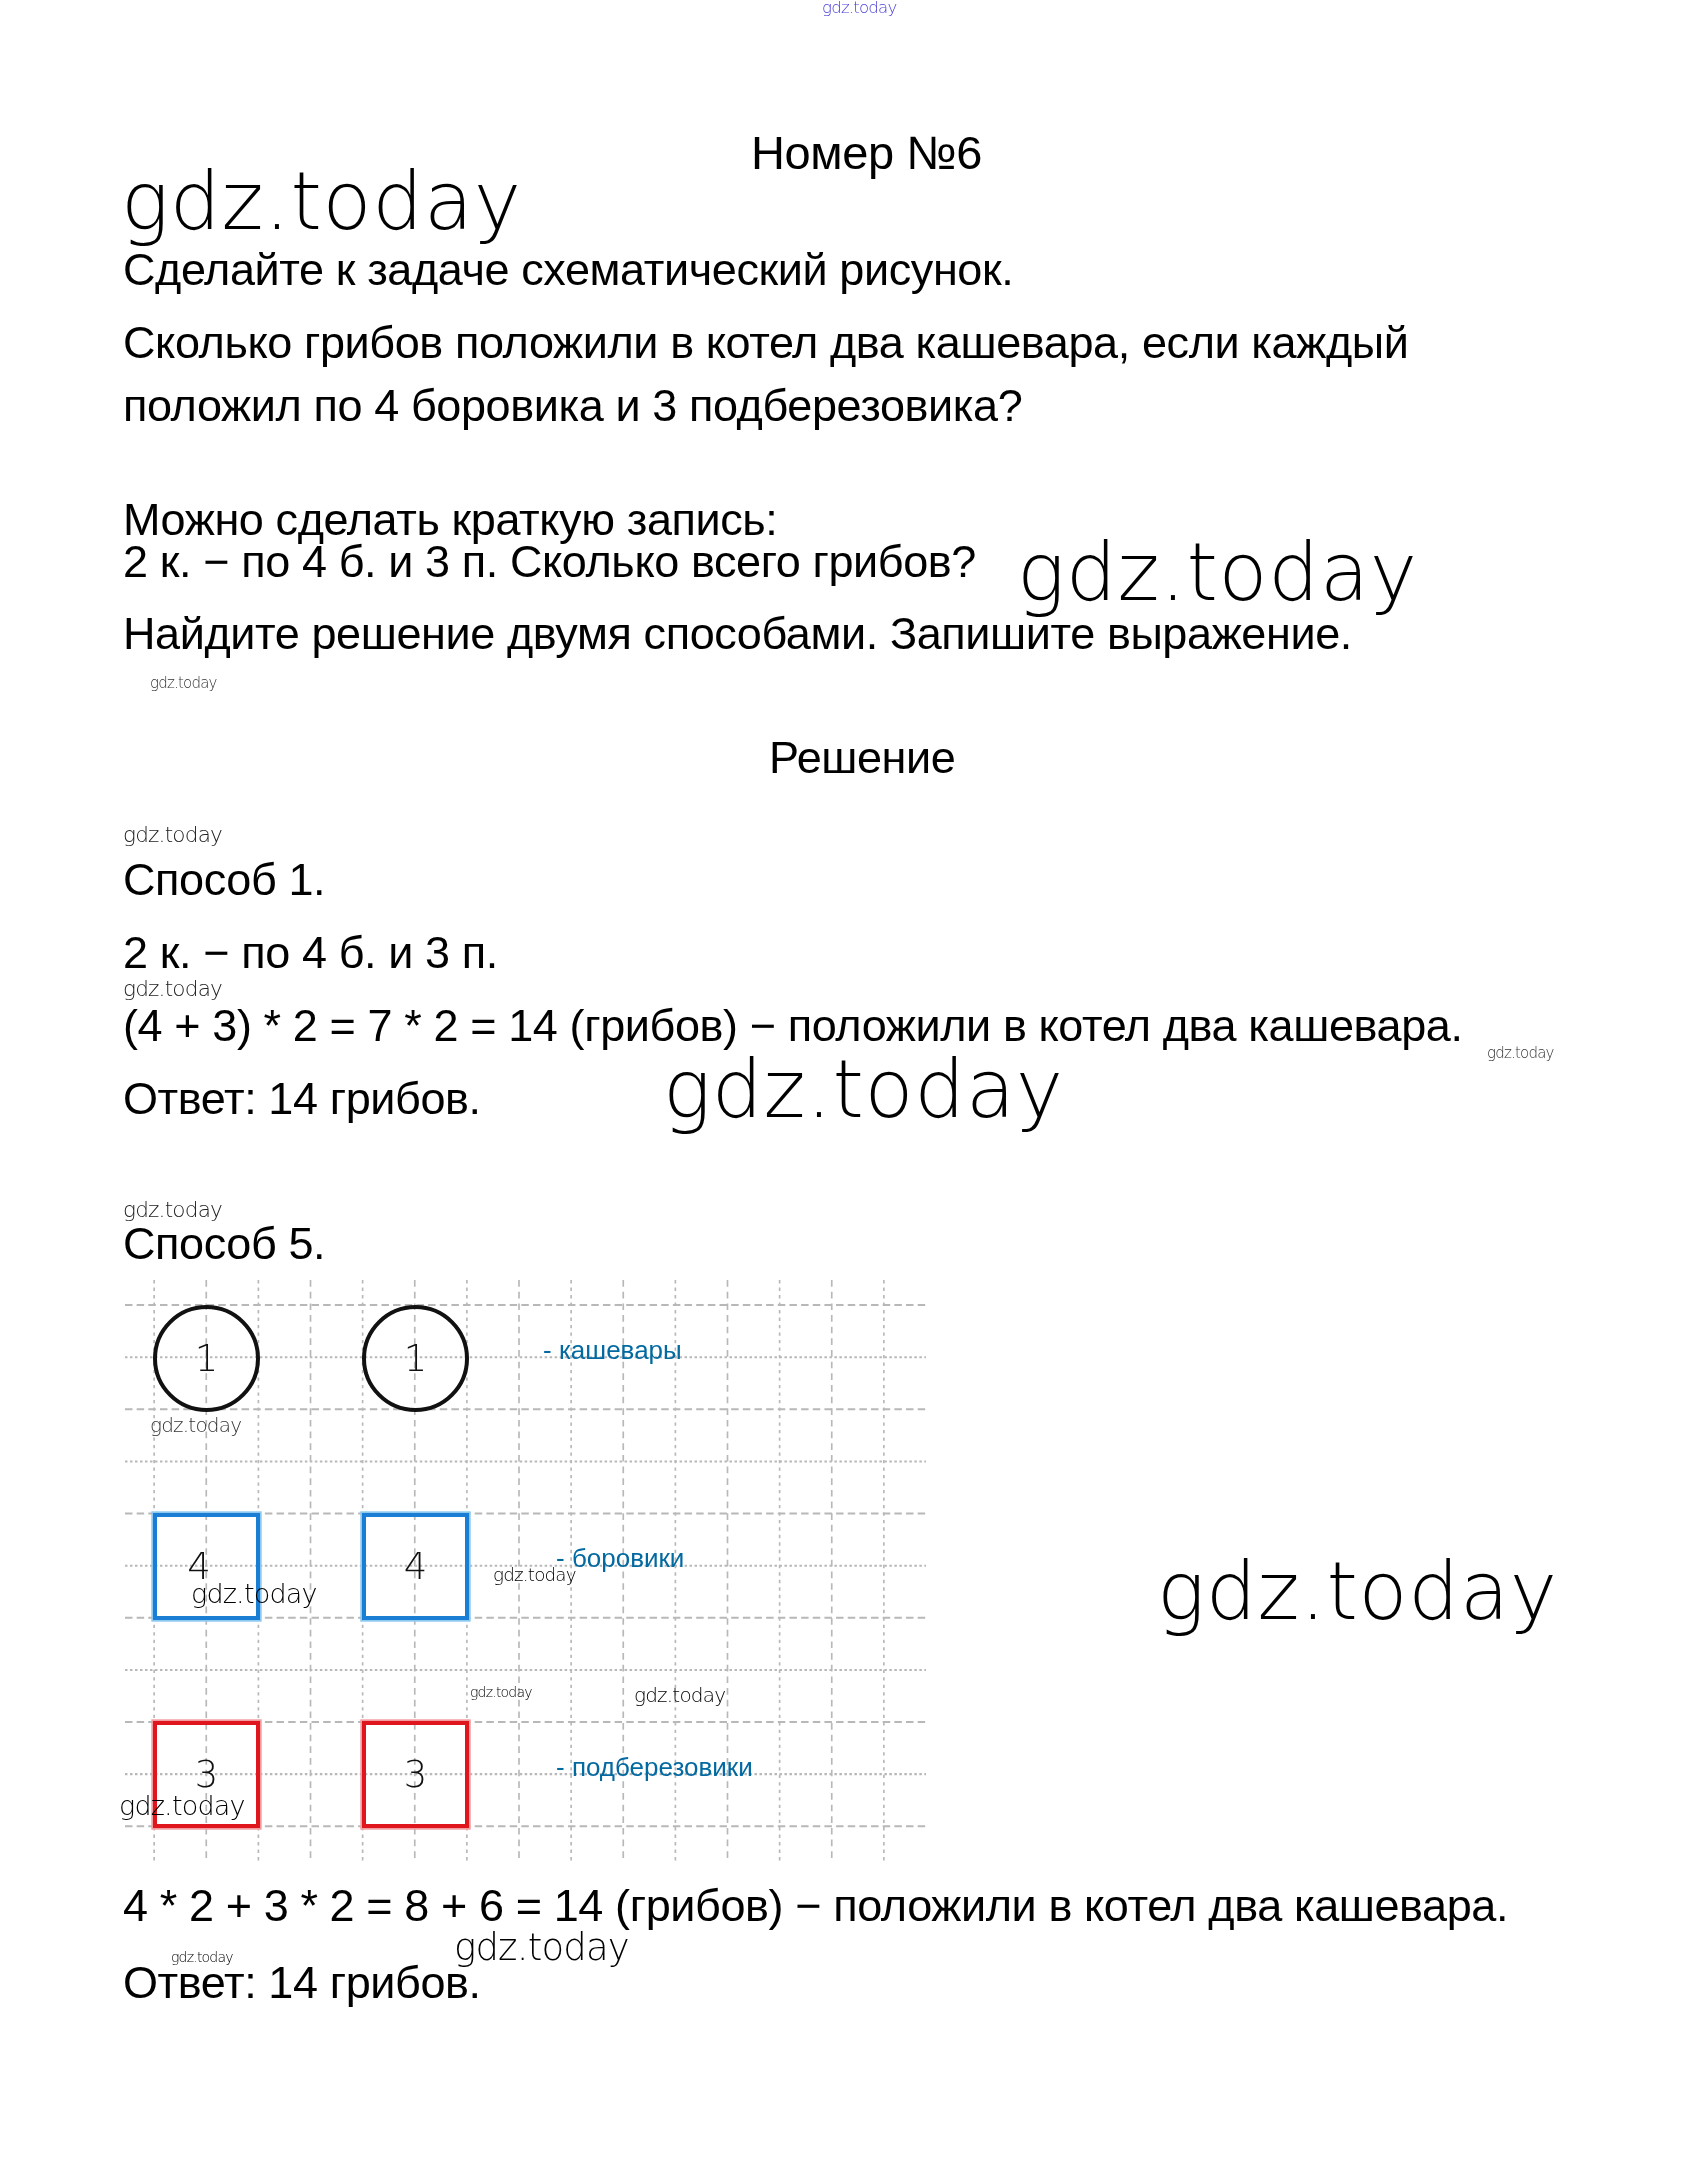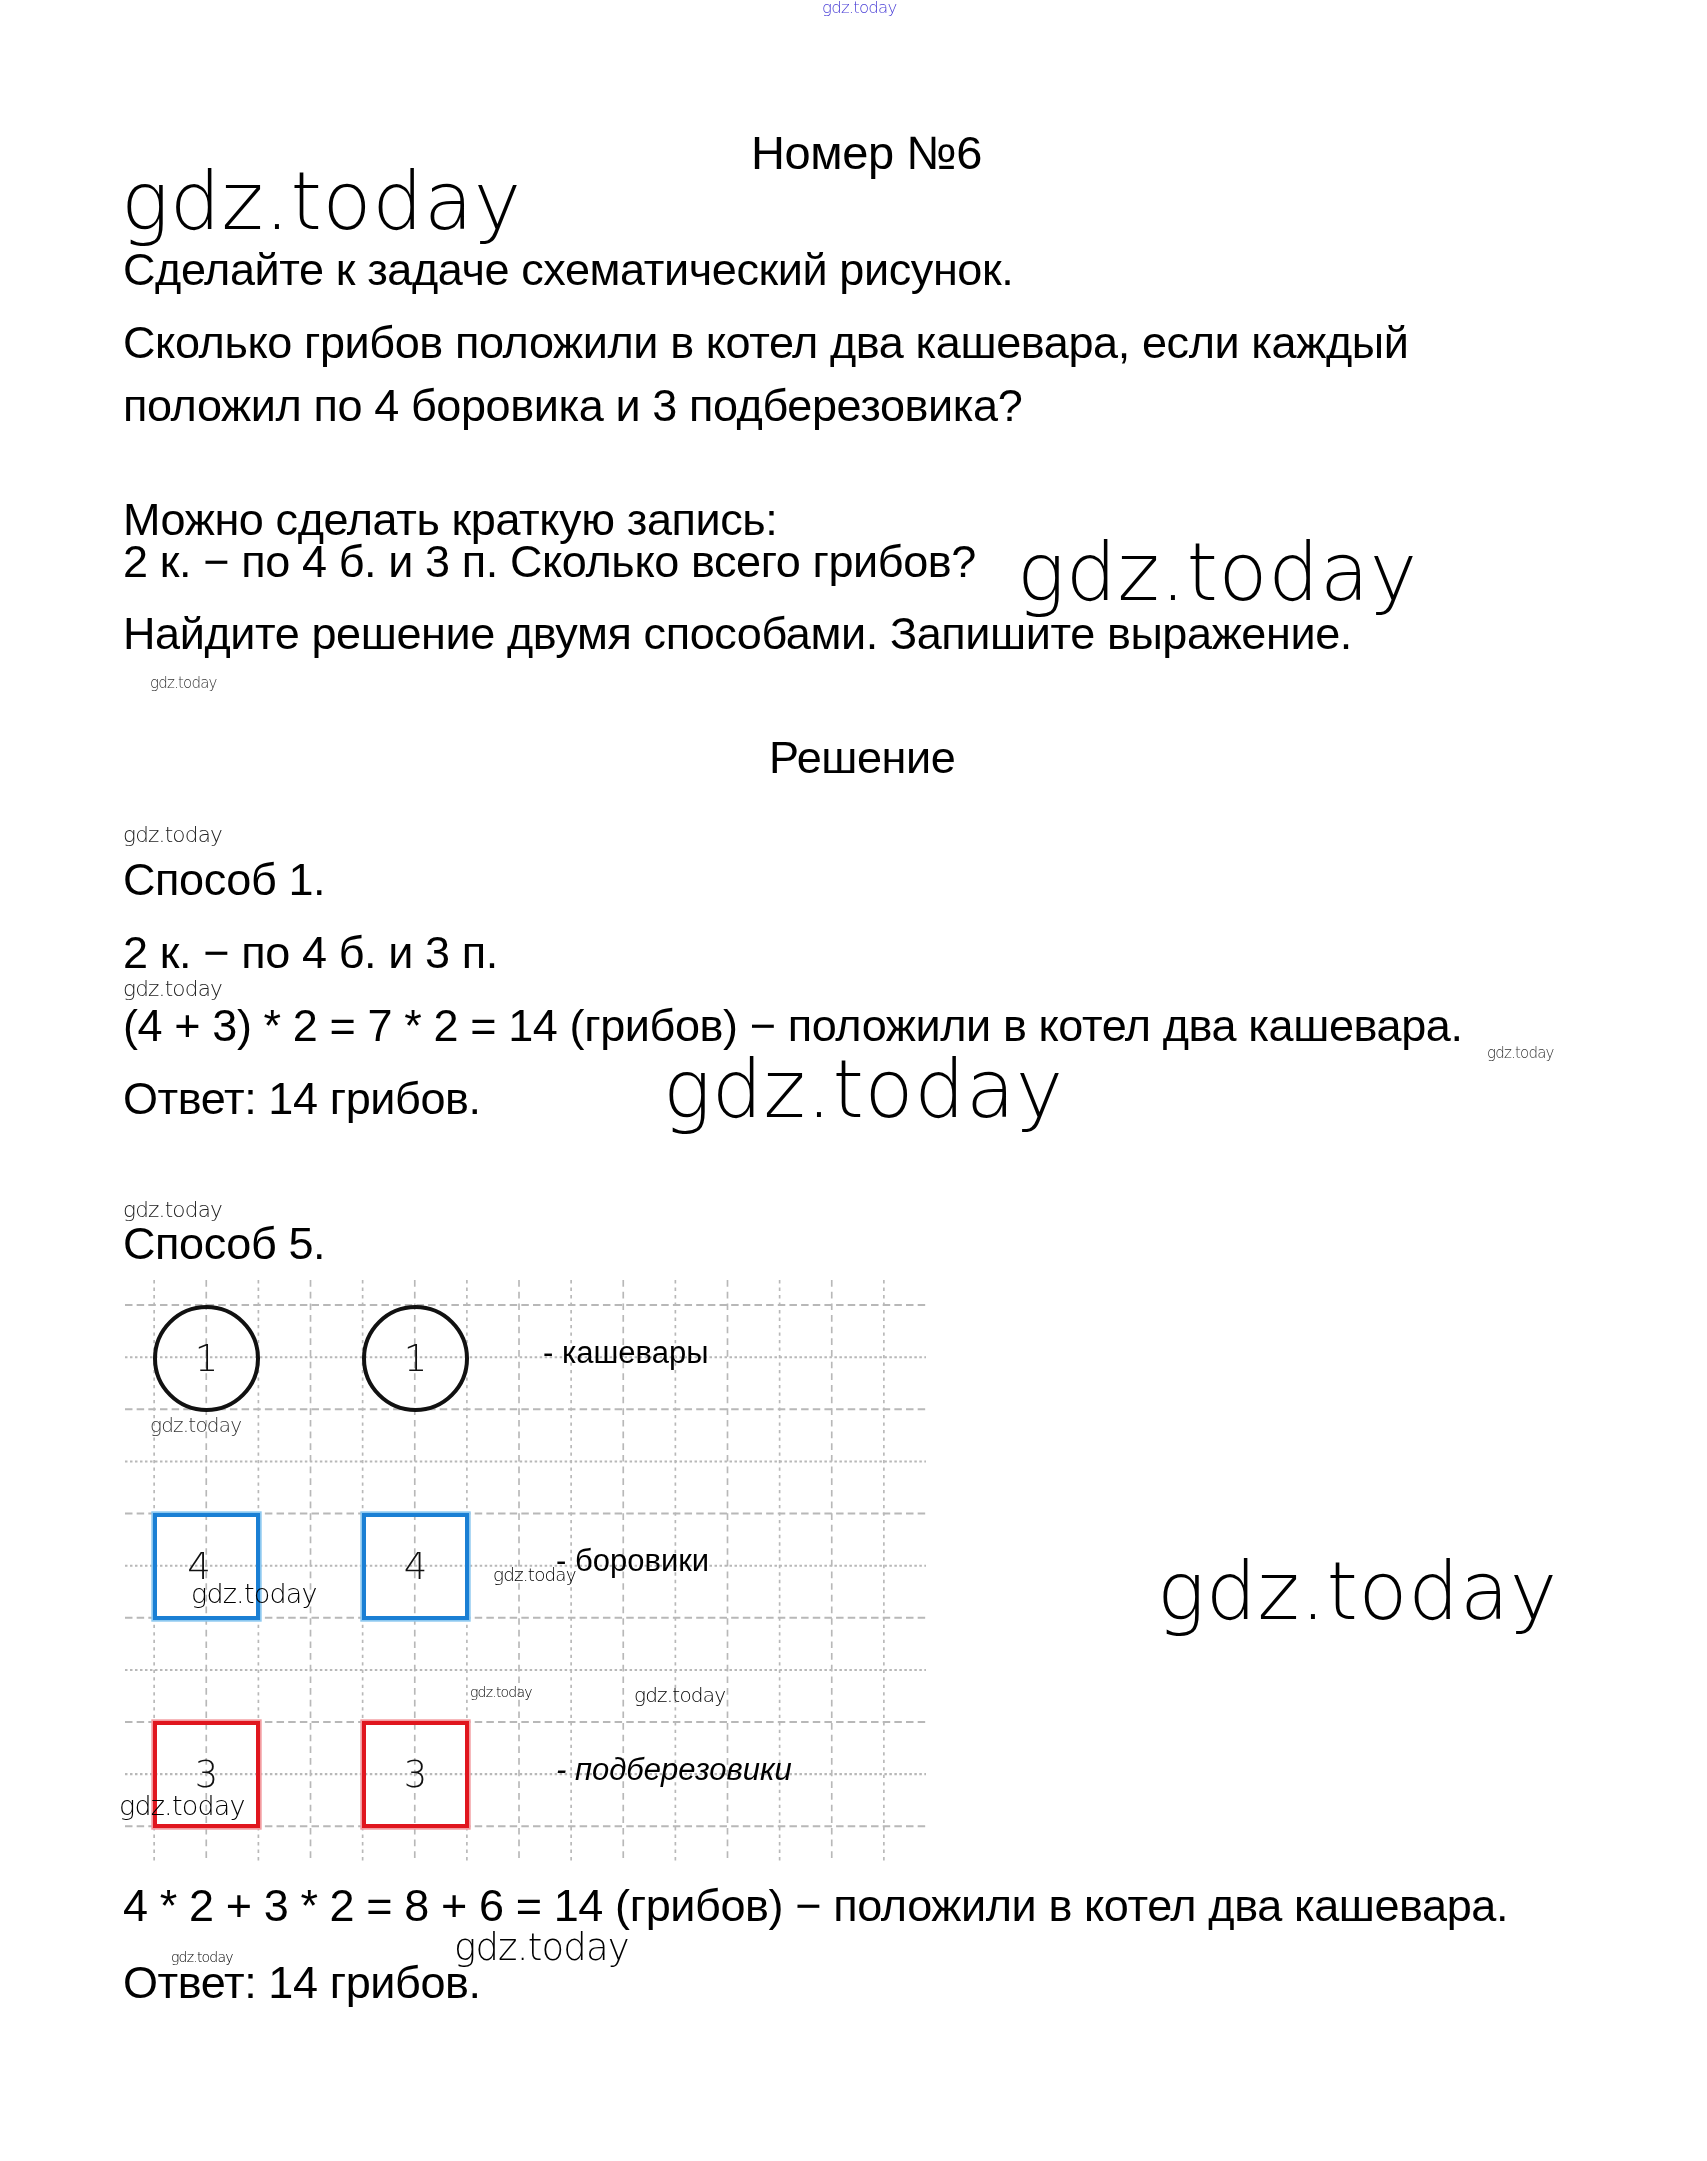--- a/index.html
+++ b/index.html
@@ -7,21 +7,21 @@
          font-family: "Liberation Serif", "DejaVu Serif", serif; color: #000; }
   .abs { position: absolute; white-space: nowrap; }
   .serif { font-family: Liberation Sans, sans-serif; font-size: 45px; line-height: 1; letter-spacing: -0.4px; }
   .title { font-size: 47px; }
   .wm { font-family: "DejaVu Sans", "Liberation Sans", sans-serif; font-weight: 200; color: #000; line-height: 1; letter-spacing: -0.8px; }
   .wm-big { font-size: 80px; letter-spacing: 0.8px; }
   .wm-mid { font-size: 37px; }
   .wm-sm { font-size: 21.6px; color: #222; }
   .wm-xs { font-size: 15px; color: #333; }
   .wm-blue { color: #4a3fd6; font-size: 16.6px; }
-  .diagram-label { font-family: "Liberation Sans", "DejaVu Sans", sans-serif; font-size: 31px; color: #000000; line-height: 1; }
+  .diagram-label { font-family: "Liberation Sans", "DejaVu Sans", sans-serif; font-size: 26px; color: #0369a1; line-height: 1; }
   .diagram-num { font-family: "DejaVu Sans", "Liberation Sans", sans-serif; font-size: 37px; font-weight: 300; color: #111; line-height: 1; text-align: center; }
   #grid { position: absolute; left: 125px; top: 1280px; width: 801px; height: 583px; }
 </style>
 </head>
 <body>
 
 <div class="abs wm wm-blue" style="left:822px; top:0px;">gdz.today</div>
 
 <div class="abs serif title" style="left:751px; top:129px;">Номер №6</div>
 
@@ -98,20 +98,20 @@
 <div class="abs wm" style="left:493px; top:1566px; font-size:18.3px;">gdz.today</div>
 <div class="abs wm" style="left:470px; top:1685px; font-size:14px;">gdz.today</div>
 <div class="abs wm" style="left:634px; top:1685px; font-size:20px;">gdz.today</div>
 
 <div class="abs wm wm-big" style="left:1157px; top:1552px;">gdz.today</div>
 
 <div class="abs" style="left:153px; top:1721px; width:107px; height:107px; border:4.2px solid #e0161e; box-sizing:border-box; box-shadow:0 0 0 1.7px #f39ca0;"></div>
 <div class="abs diagram-num" style="left:153px; top:1756px; width:107px;">3</div>
 <div class="abs" style="left:362px; top:1721px; width:107px; height:107px; border:4.2px solid #e0161e; box-sizing:border-box; box-shadow:0 0 0 1.7px #f39ca0;"></div>
 <div class="abs diagram-num" style="left:362px; top:1756px; width:107px;">3</div>
-<div class="abs diagram-label" style="left:556px; top:1754px;font-style:italic;">- подберезовики</div>
+<div class="abs diagram-label" style="left:556px; top:1754px;">- подберезовики</div>
 <div class="abs wm" style="left:119px; top:1792px; font-size:27px;">gdz.today</div>
 
 <div class="abs serif" style="left:123px; top:1883px;">4 * 2 + 3 * 2 = 8 + 6 = 14 (грибов) − положили в котел два кашевара.</div>
 <div class="abs wm wm-mid" style="left:454px; top:1929px;">gdz.today</div>
 <div class="abs wm" style="left:171px; top:1950px; font-size:14px;">gdz.today</div>
 <div class="abs serif" style="left:123px; top:1960px;">Ответ: 14 грибов.</div>
 
 
 </body></html>

